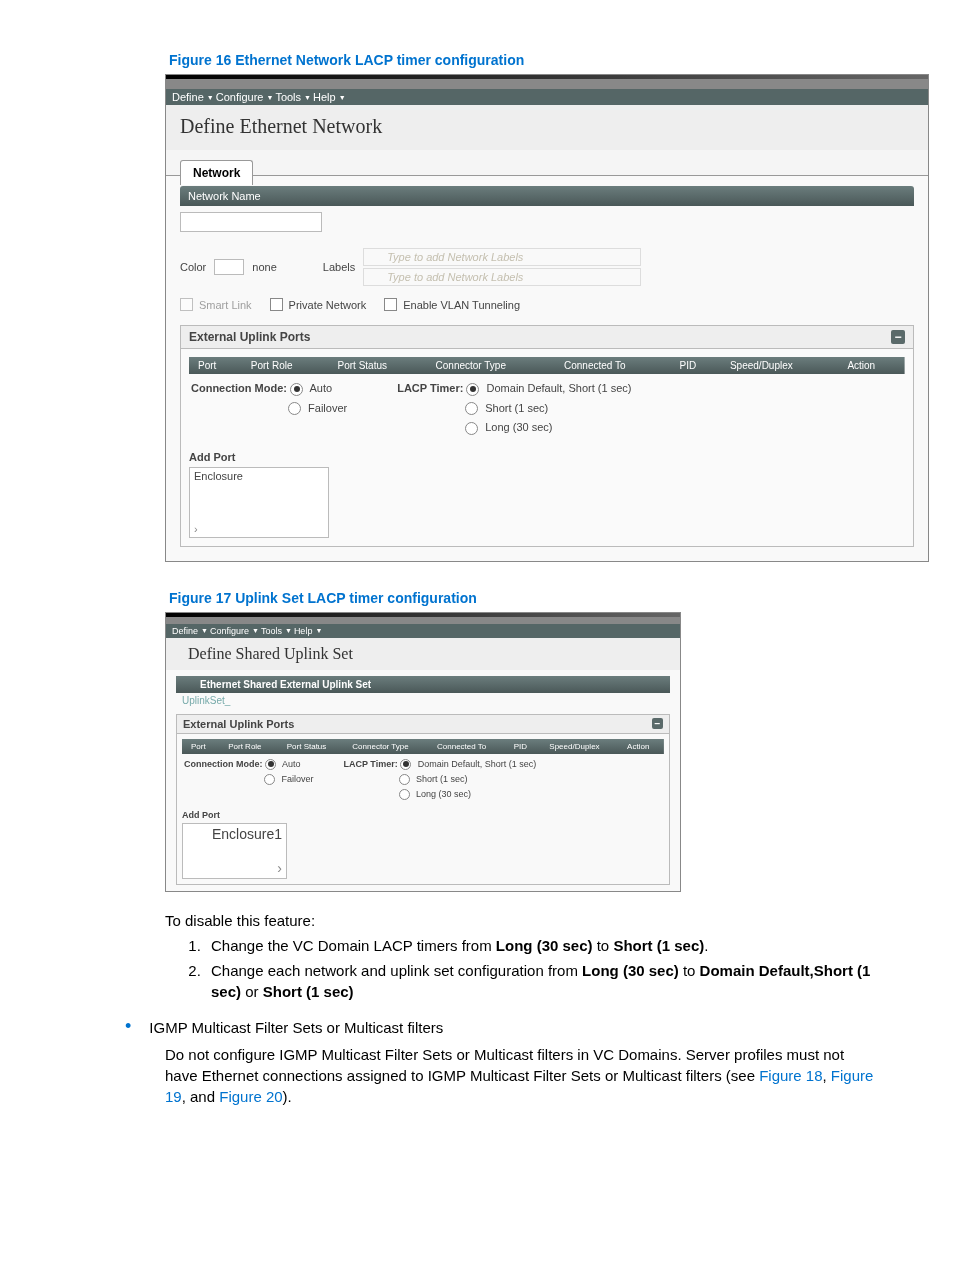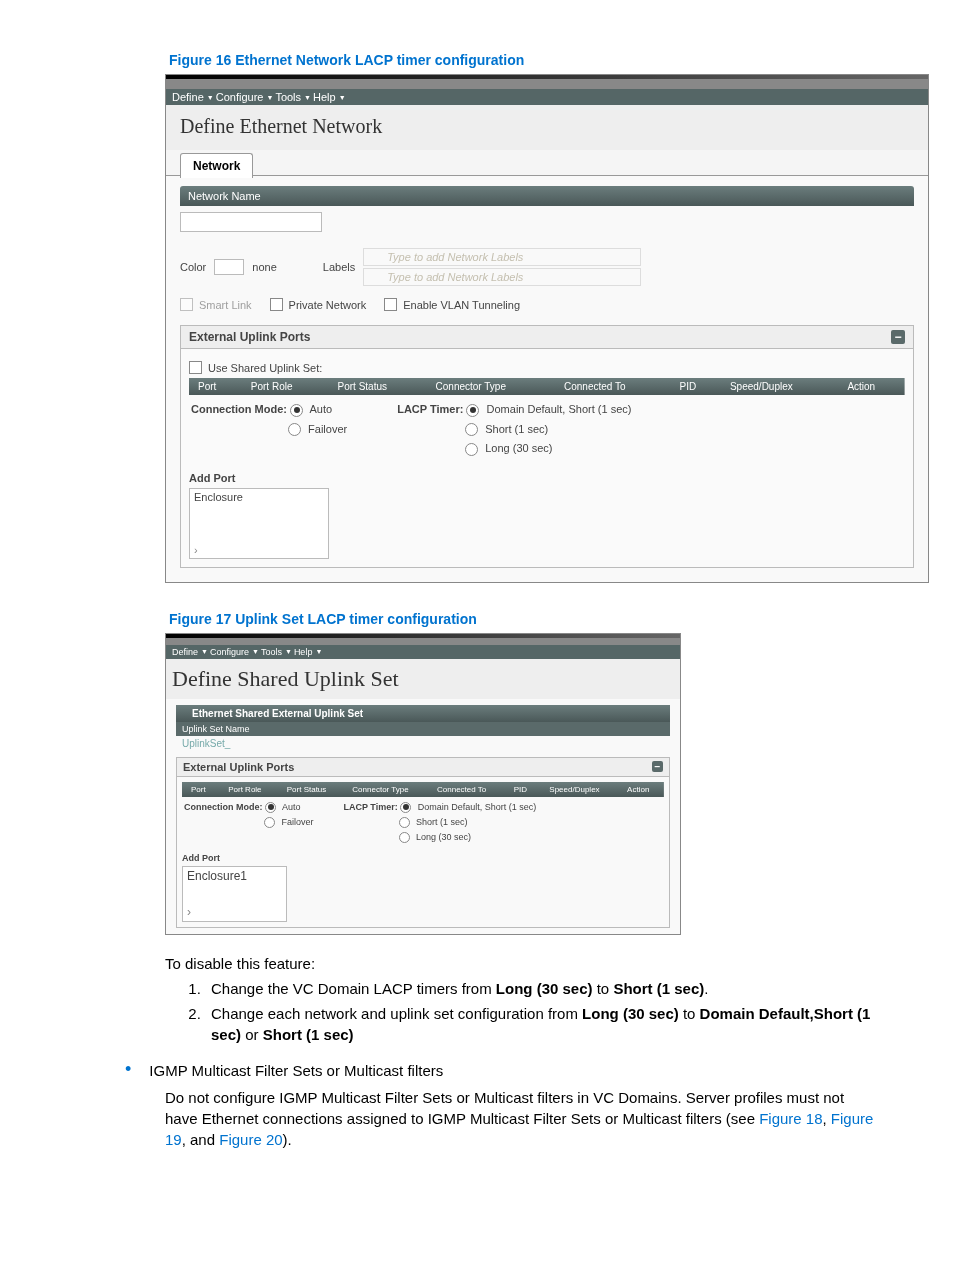--- a/index.html
+++ b/index.html
@@ -68,21 +68,21 @@
   .tab {
     display: inline-block;
     border: 1px solid #999;
     border-bottom: none;
     background: #fff;
     font-weight: bold;
     font-size: 12px;
     padding: 5px 12px;
     border-radius: 3px 3px 0 0;
     position: relative;
-    top: 3px;
+    top: 10px;
   }
   .panel {
     background: #f9f9f9;
     padding: 10px 14px 14px 14px;
     font-size: 11px;
     color: #444;
   }
   .panel-header {
     background: linear-gradient(#6b7d7d, #4a5858);
     color: #fff;
@@ -204,31 +204,31 @@
   .body-text { font-size: 15px; line-height: 1.4; margin-top: 18px;}
   ol.steps { padding-left: 40px; margin-top:4px;}
   ol.steps li { padding-left: 6px; margin-bottom: 4px;}
   .bullet-row { display:flex; align-items:flex-start; margin-top:14px;}
   .dot { color:#0073cf; font-size:18px; line-height:1; margin-right:18px; margin-left:-40px;}
   .link { color:#0073cf; }
   .bold { font-weight: bold; }
   .sc2 { font-size: 10px; }
   .sc2-title {
     font-family: "Times New Roman", serif;
-    font-size: 22px;
+    font-size: 16px;
     color: #333;
-    padding: 7px 6px;
+    padding: 7px 22px;
     background: #eee;
   }
   .sc2 .panel { padding: 6px 10px;}
   .sc2-sectionhdr {
     background: linear-gradient(#6b7d7d, #4a5858);
     color:#fff;
     font-size:10px;
-    padding: 3px 16px;
+    padding: 3px 24px;
   }
   .sc2-subhdr {
     background:#eee;
     border:1px solid #bbb;
     padding:3px 6px;
     font-weight:bold;
     font-size:11px;
     display:flex;
     justify-content:space-between;
   }
@@ -294,24 +294,20 @@
         <span>Enable VLAN Tunneling</span>
       </div>
 
       <div style="height:10px;"></div>
 
       <div class="section-header">
         <span>External Uplink Ports</span>
         <span class="minus-icon">−</span>
       </div>
       <div class="section-body">
-        <div class="cb-row">
-          <span class="cb"></span>
-          <span>Use Shared Uplink Set:</span>
-        </div>
         <table class="colt">
           <tbody>
               <tr class="colhdr">
             <td>Port</td>
             <td>Port Role</td>
             <td>Port Status</td>
             <td>Connector Type</td>
             <td>Connected To</td>
             <td>PID</td>
             <td>Speed/Duplex</td>
@@ -375,21 +371,20 @@
           <span class="tri">▼</span>
         </span>
       <span>
           <span>Help</span> 
           <span class="tri">▼</span>
         </span>
     </div>
     <div class="sc2-title">Define Shared Uplink Set</div>
     <div class="panel">
       <div class="sc2-sectionhdr" style="font-weight:bold;">Ethernet Shared External Uplink Set</div>
-      <div style="background:#5a6a6a;color:#fff;font-size:9px;padding:2px 6px;">Uplink Set Name</div>
       <div style="color:#7aa; font-size:10px; padding:2px 6px;">UplinkSet_</div>
 
       <div style="height:6px;"></div>
       <div class="sc2-subhdr">
         <span>External Uplink Ports</span>
         <span class="minus-icon" style="width:11px;height:11px;font-size:10px;">−</span>
       </div>
       <div style="border:1px solid #bbb; border-top:none; padding:5px;">
         <table class="colt">
           <tbody>
@@ -427,21 +422,21 @@
               <span class="radio" style="width:9px;height:9px;"></span>
               <span>Short (1 sec)</span>
             </div>
             <div style="padding-left:55px;">
               <span class="radio" style="width:9px;height:9px;"></span>
               <span>Long (30 sec)</span>
             </div>
           </div>
         </div>
         <div style="font-weight:bold; margin:5px 0 3px; font-size:9px;">Add Port</div>
-        <div class="addport-box" style="width:95px;height:50px;font-size:12px;">
+        <div class="addport-box" style="width:95px;height:50px;font-size:14px;text-align:right;">
           <span>Enclosure1</span>
           <span style="color:#888;">›</span>
         </div>
       </div>
     </div>
   </div>
 
   <div class="body-text">
     <div>To disable this feature:</div>
     <ol class="steps">

